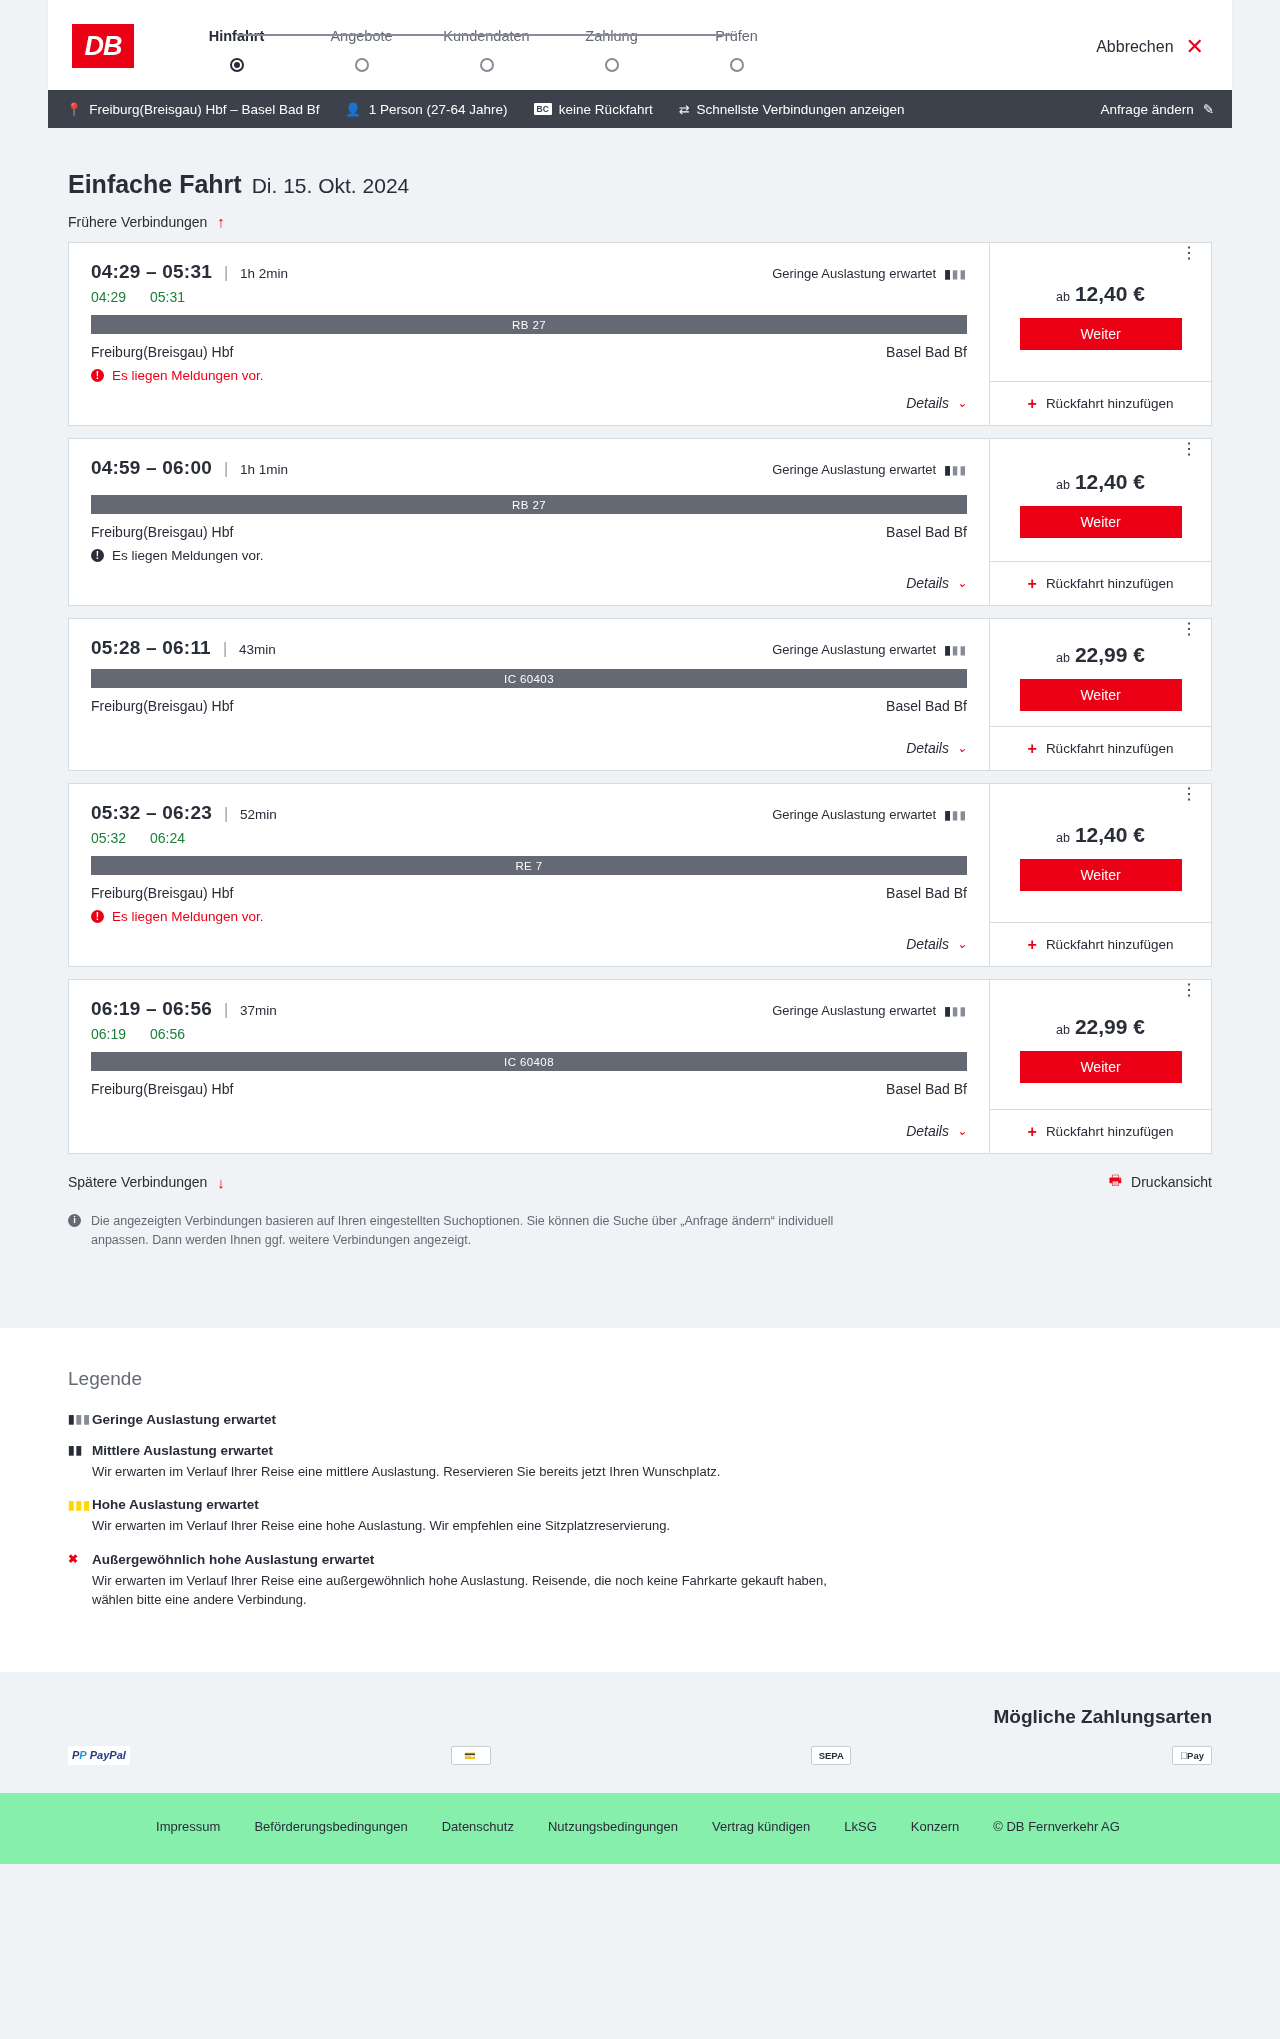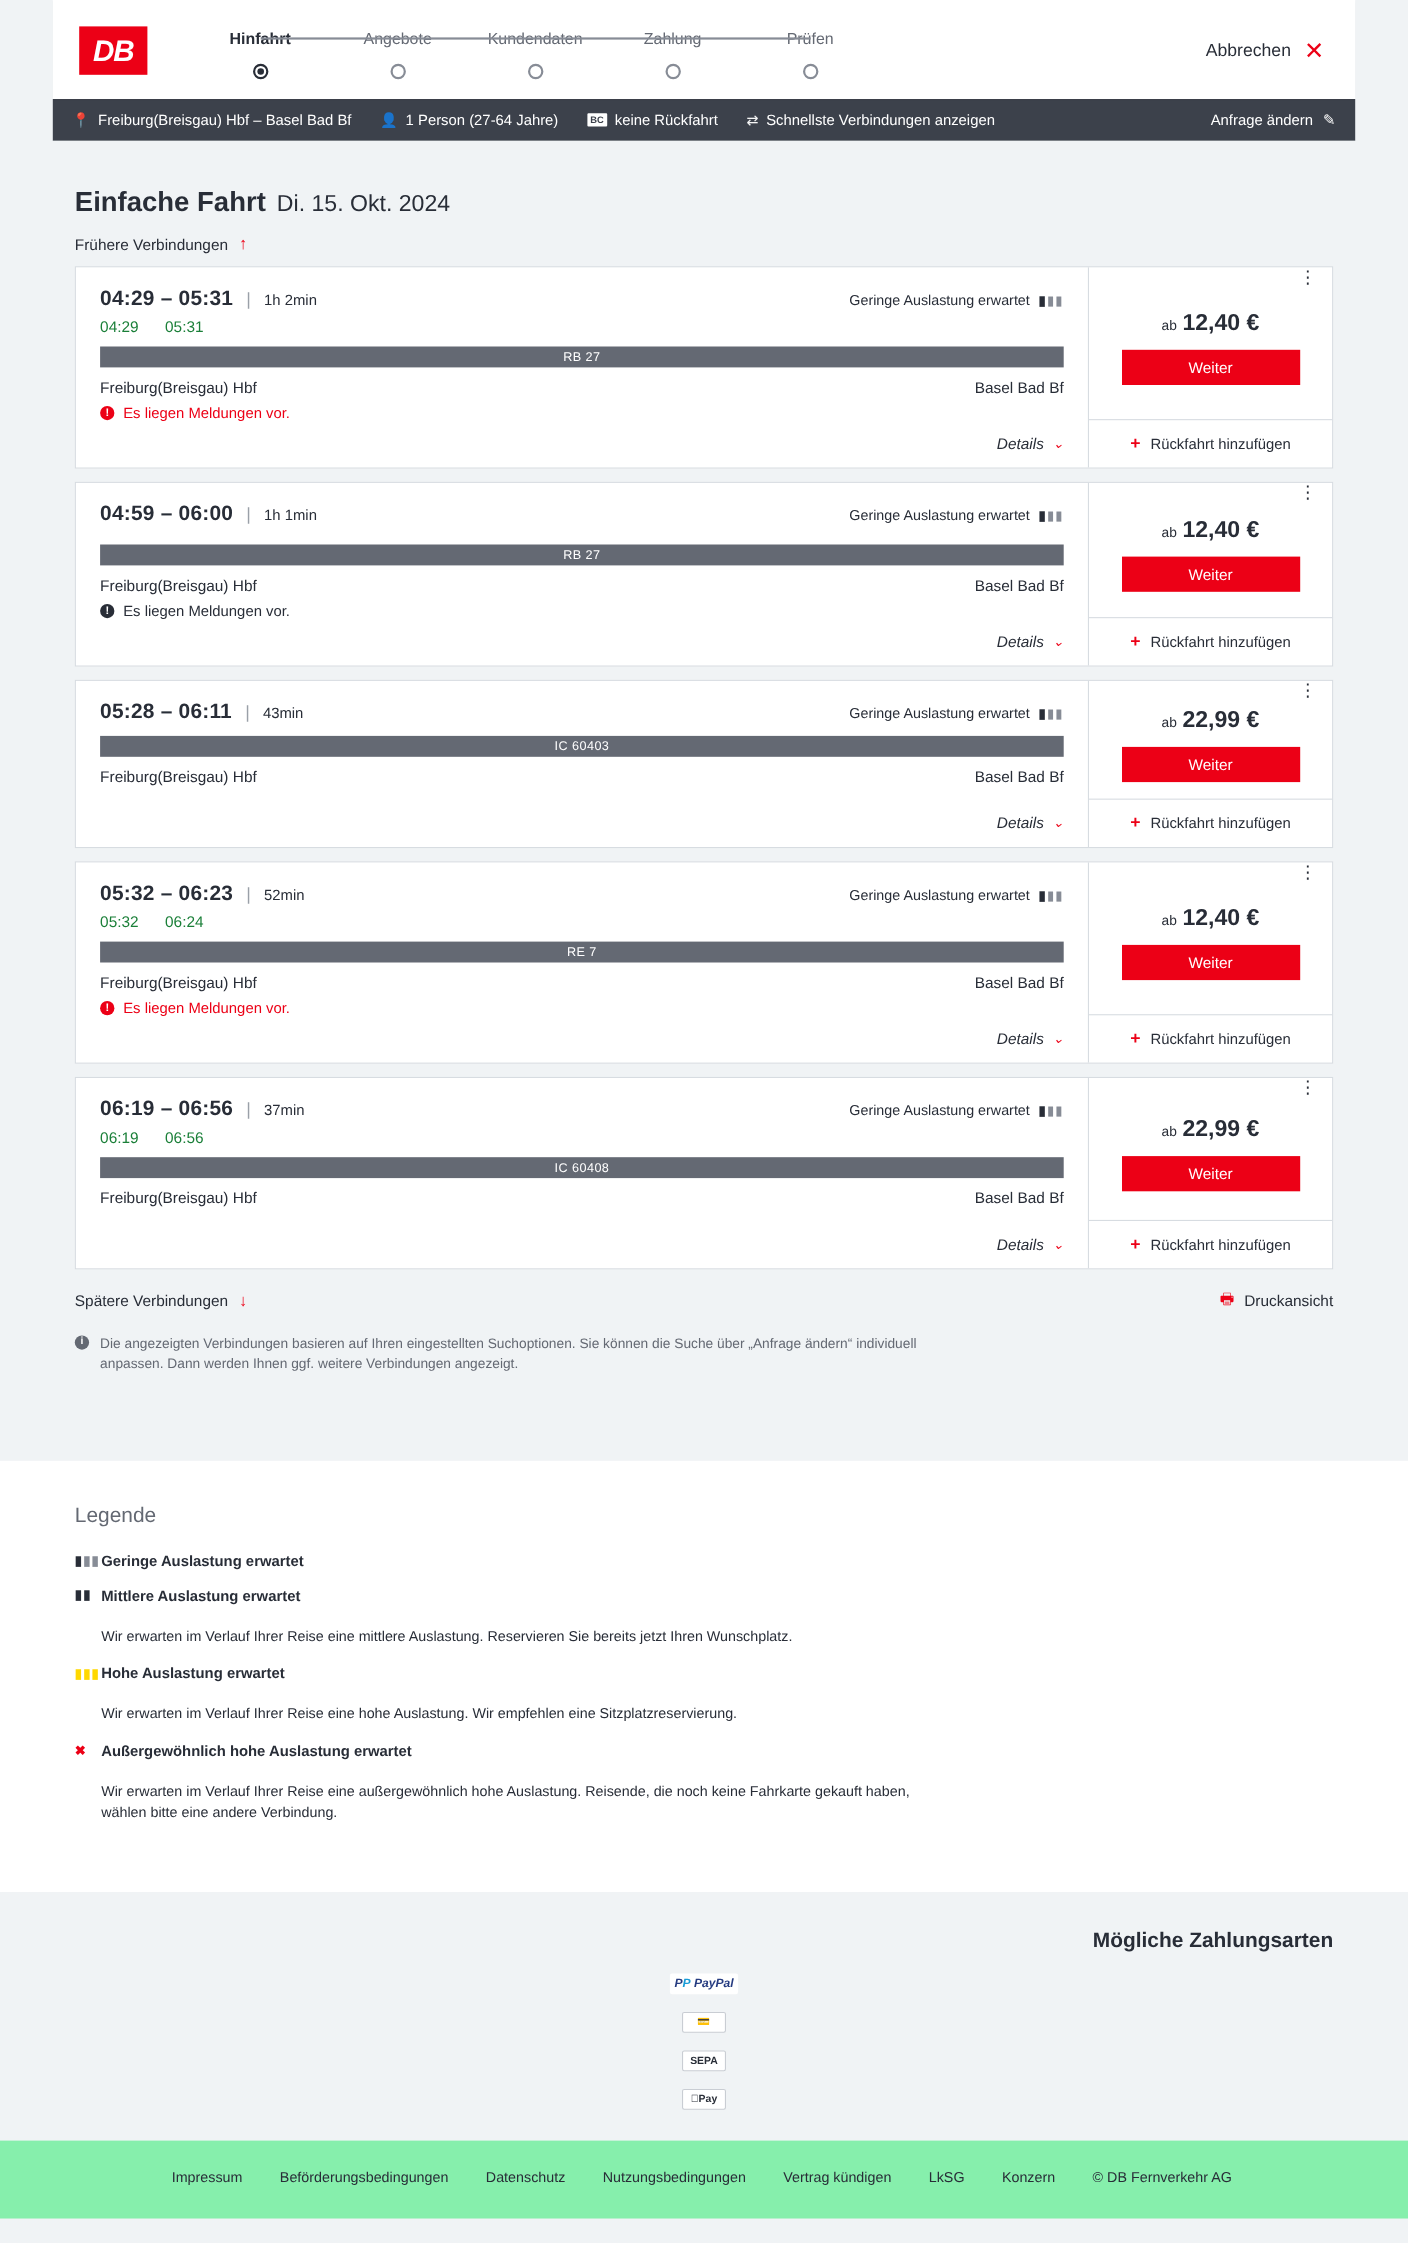--- a/index.html
+++ b/index.html
@@ -243,32 +243,32 @@
     display: inline-flex; align-items: center; justify-content: center;
     flex: 0 0 13px; margin-top: 2px;
   }
 
   
   .legend-wrap { background: #fff; padding: 40px 0 46px 0; margin-top: 38px; }
   .legend-inner { margin: 0 68px; }
   .legend-title { font-size: 19px; color: #646973; margin-bottom: 22px; }
   .legend-item { margin-bottom: 16px; }
   .legend-head { display: flex; align-items: center; gap: 10px; font-size: 13.5px; font-weight: bold; }
-  .legend-desc { font-size: 13px; color: #282d37; margin-top: 20px; margin-left: 24px; line-height: 1.5; max-width: 760px; }
+  .legend-desc { font-size: 13px; color: #282d37; margin-top: 4px; margin-left: 24px; line-height: 1.5; max-width: 760px; }
   .occ-glyph { font-size: 12px; letter-spacing: 1px; width: 14px; display:inline-block;}
   .g1 { color: #878c96; } .g1 b { color: #282d37; }
   .g2 { color: #282d37; }
   .g3 { color: #ffd800; }
   .g4 { color: #ec0016; }
 
   
   .pay-wrap { background: #f0f3f5; padding: 34px 0 28px 0; }
   .pay-inner { margin: 0 68px; text-align: right; }
   .pay-title { font-size: 19px; font-weight: bold; margin-bottom: 18px; }
-  .pay-icons { display: flex; justify-content: space-between; align-items: center; gap: 16px; flex-direction: column; }
+  .pay-icons { display: flex; justify-content: space-between; align-items: center; gap: 16px; }
   .pay-badge {
     height: 19px; min-width: 40px;
     border: 1px solid #c9cdd3; background: #fff;
     display: inline-flex; align-items: center; justify-content: center;
     font-size: 9.5px; font-weight: bold; padding: 0 4px;
     border-radius: 2px;
   }
   .pp { color: #253b80; border: none; font-size: 11px; font-style: italic; }
   .pp i { color: #179bd7; font-style: italic; }
 

